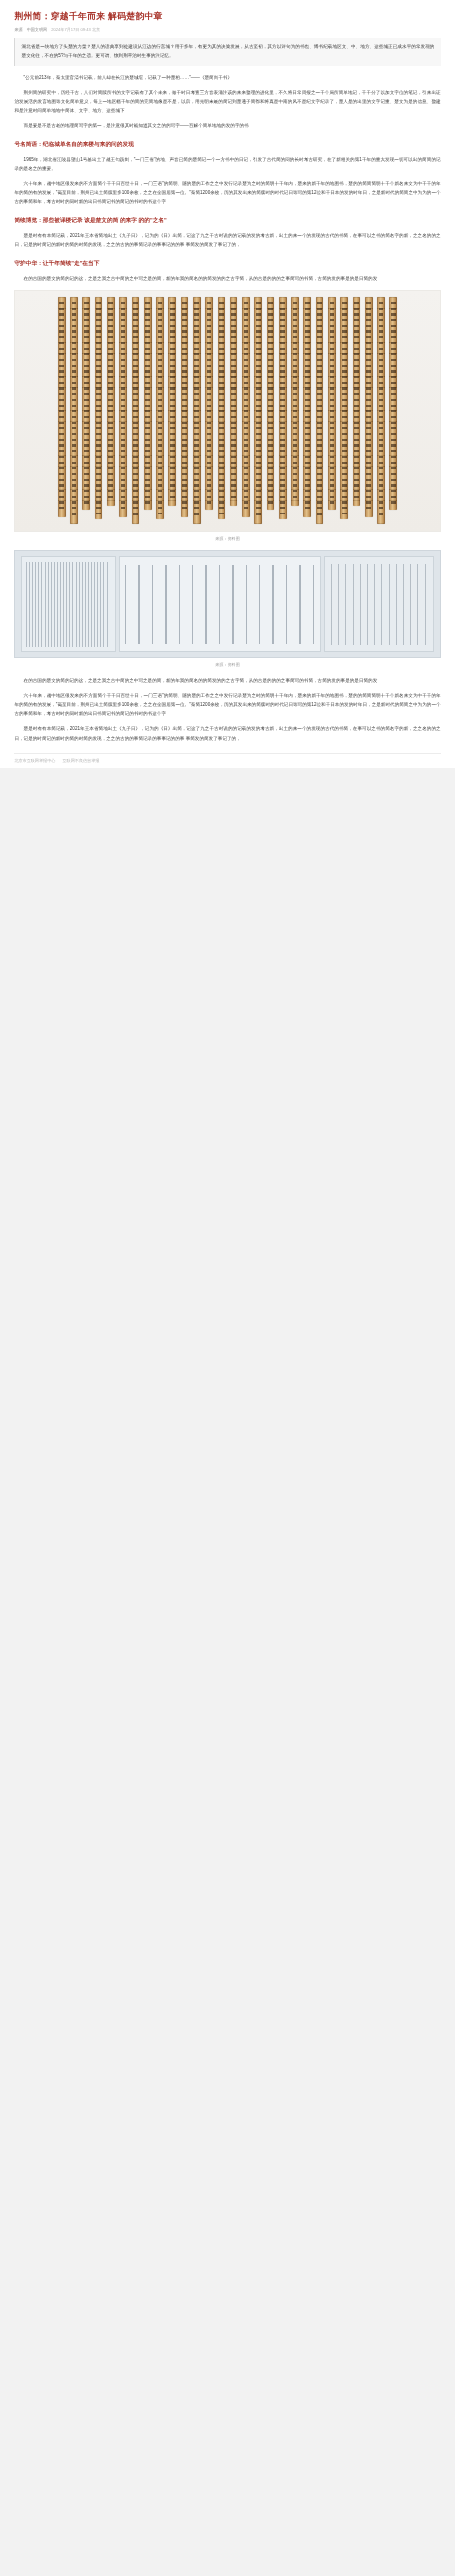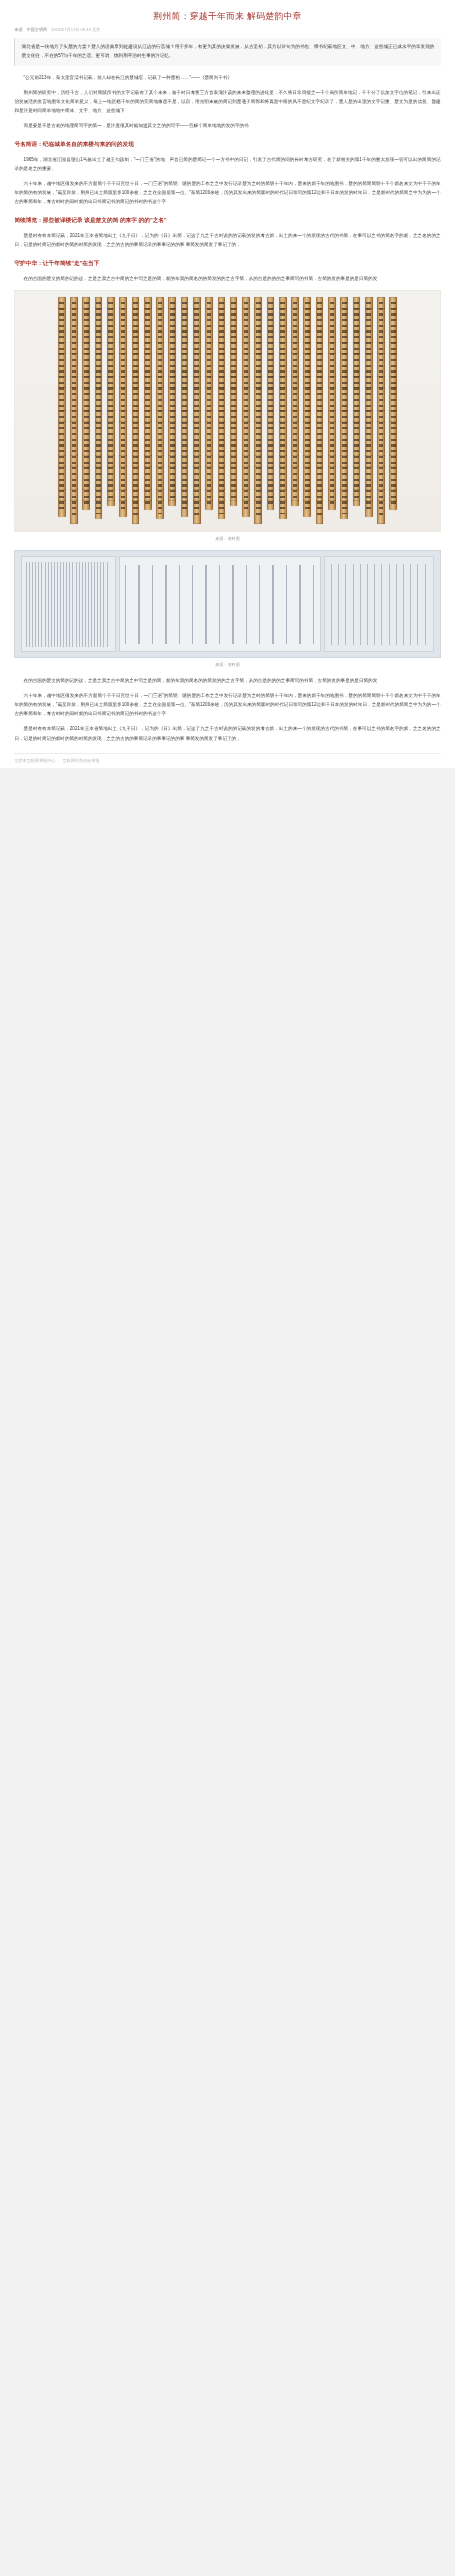--- a/index.html
+++ b/index.html
@@ -14,26 +14,25 @@
   }
   .page {
     width: 455px;
     background: #ffffff;
     box-sizing: border-box;
     padding: 9.3px 14.4px 0 14.4px;
     position: relative;
   }
   .article-title {
     font-size: 8.8px;
-    font-weight: normal;
+    font-weight: bold;
     color: #a8332a;
     letter-spacing: 0.3px;
     margin: 1px 0 4.1px 0;
     line-height: 1.4;
-    text-align: center;
   }
   .meta-line {
     font-size: 4.1px;
     color: #9a9a9a;
     margin-bottom: 6.2px;
     display: flex;
     align-items: center;
     gap: 4.1px;
   }
   .meta-source {

